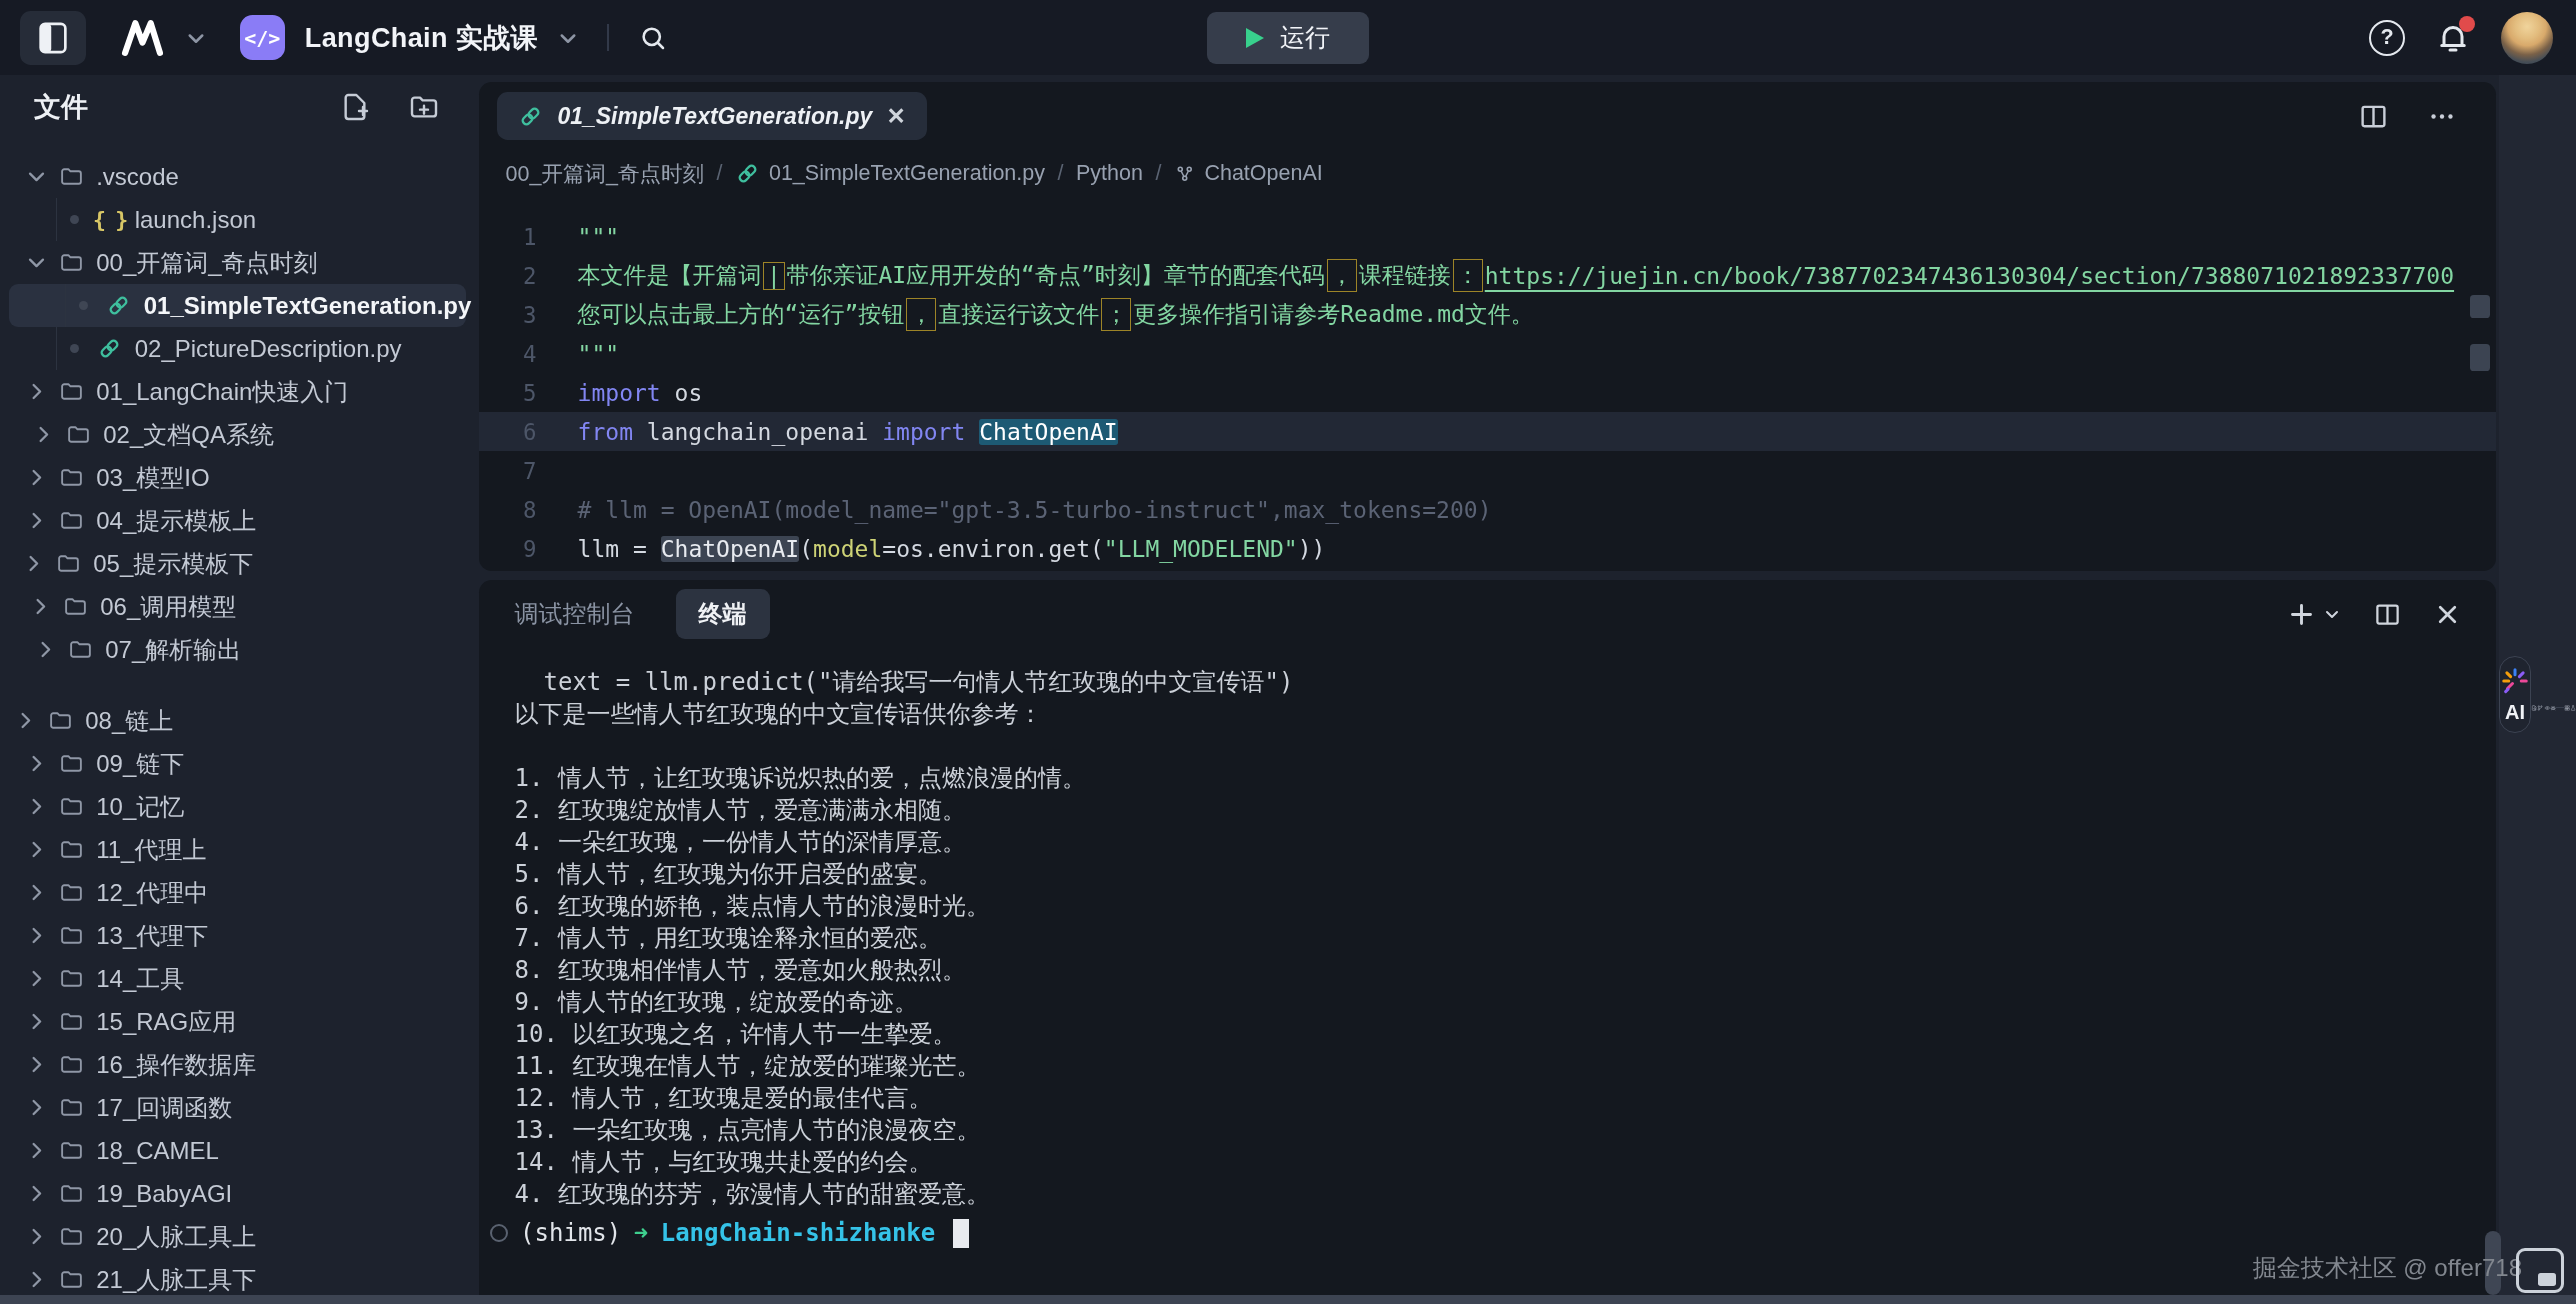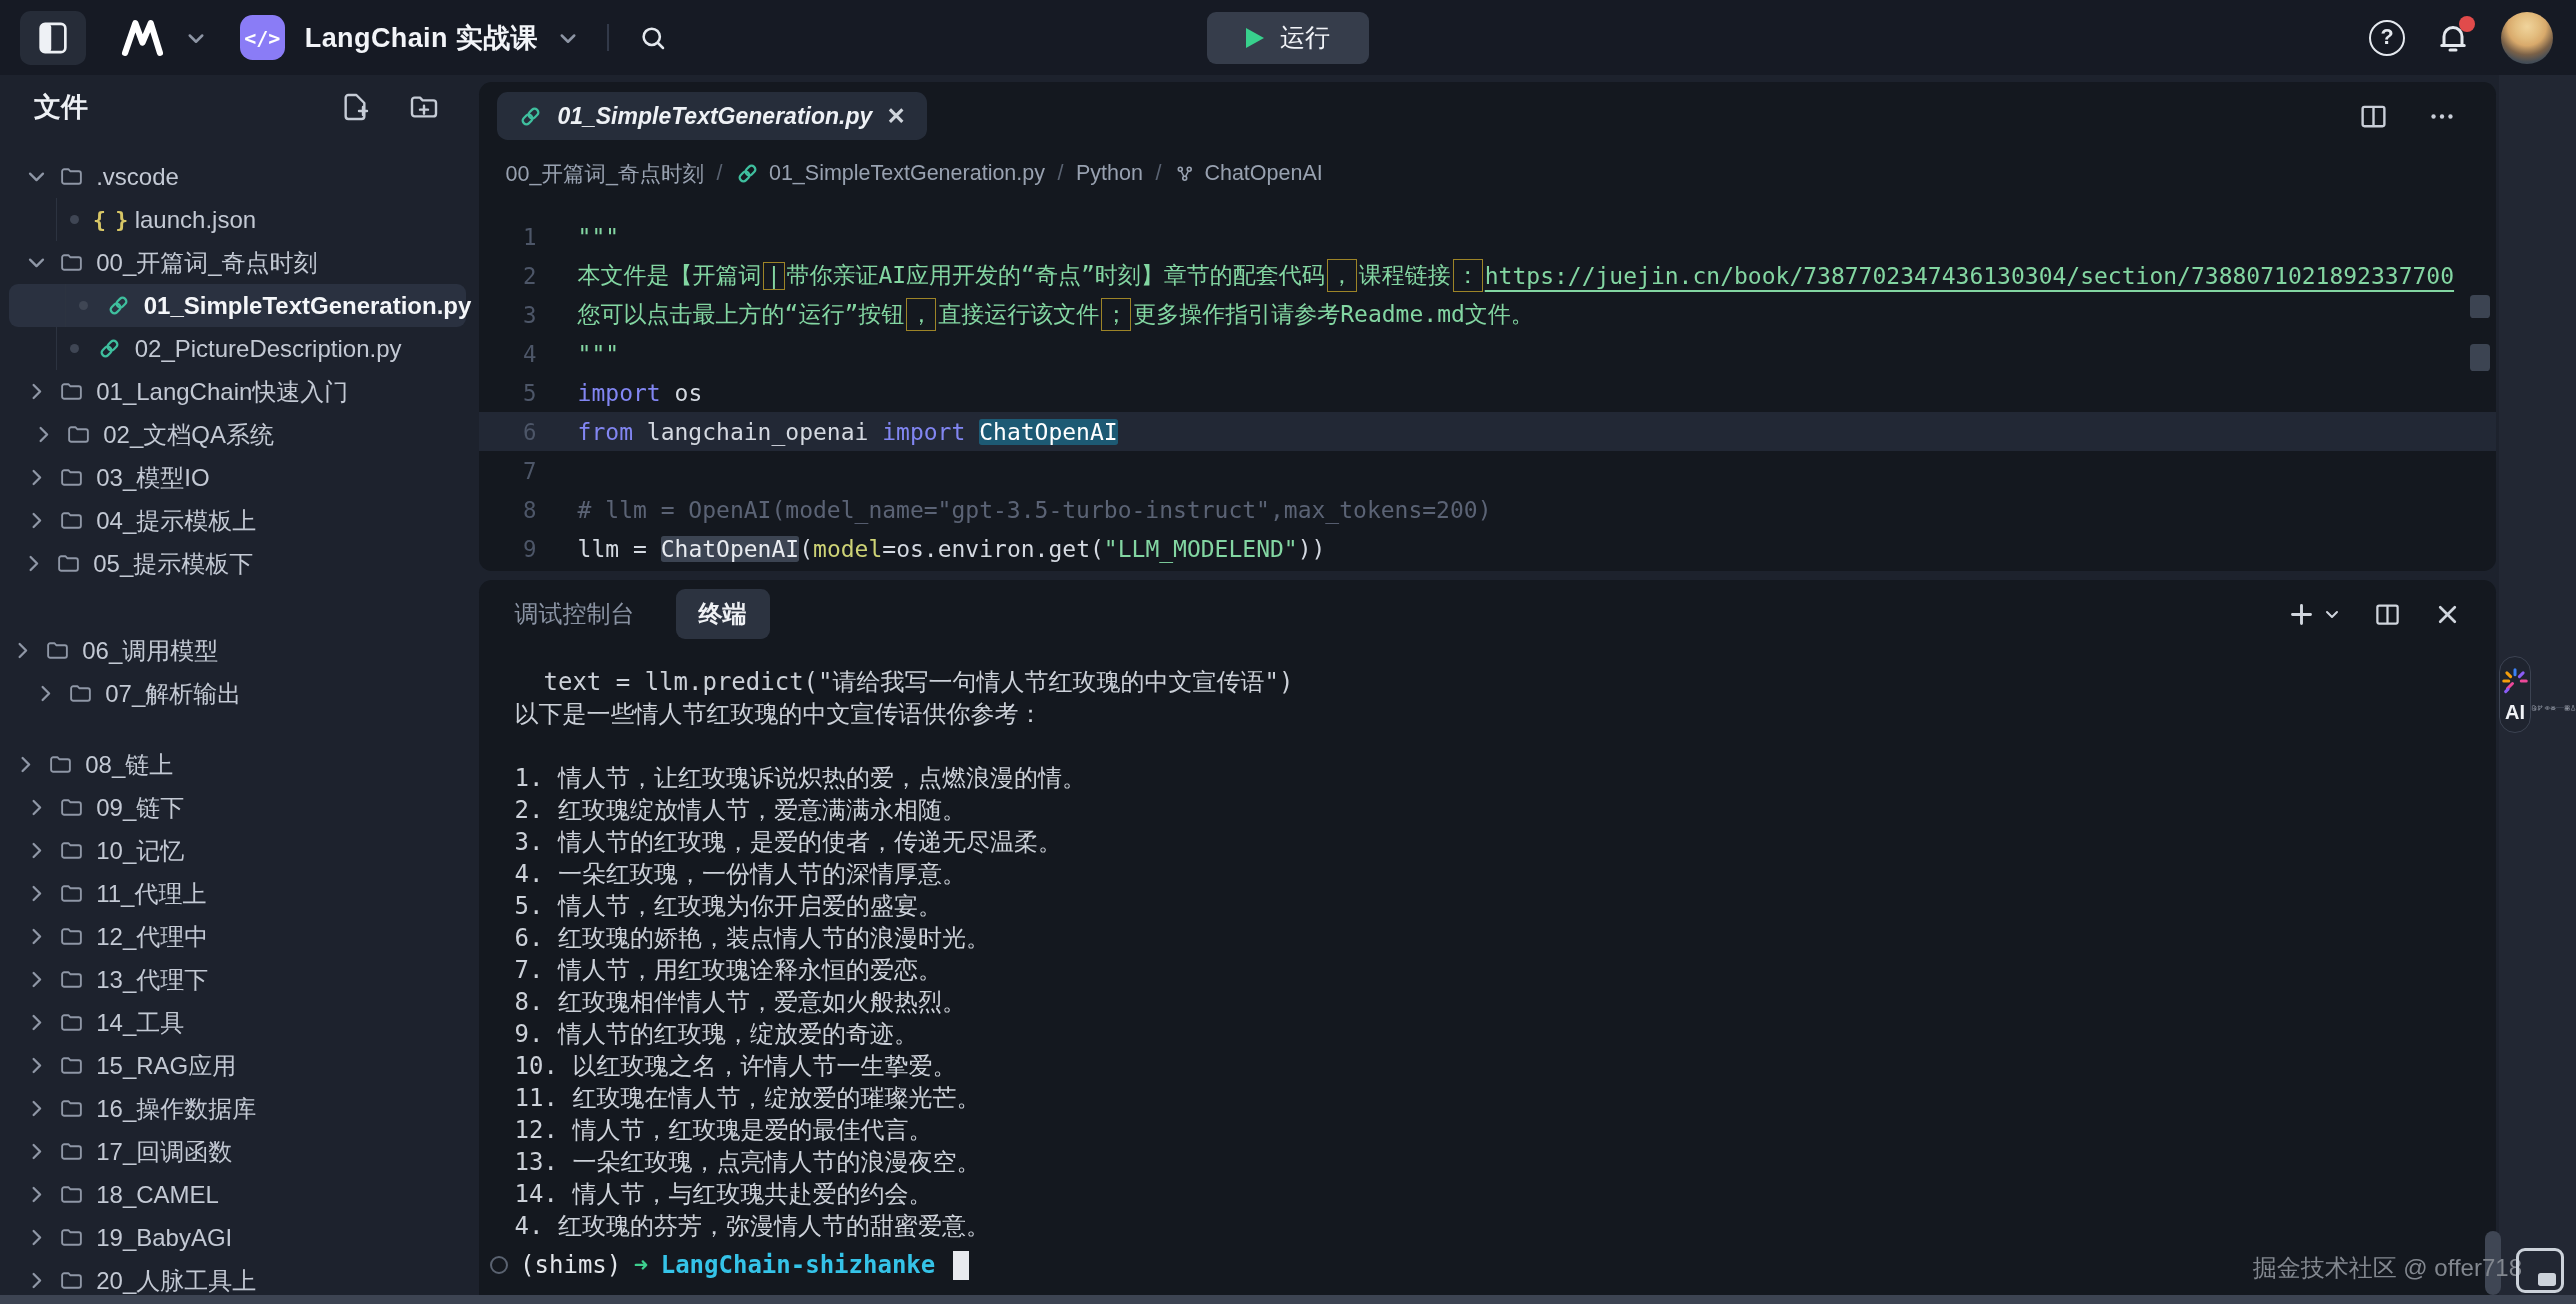--- a/index.html
+++ b/index.html
@@ -272,21 +272,21 @@
             <path d="M6 3.5L10.5 8 6 12.5" fill="none" stroke="currentColor" stroke-width="1.6" stroke-linecap="round" stroke-linejoin="round"></path>
           </svg>
         </span>
         <span class="icon">
           <svg width="25" height="25" viewBox="0 0 24 24">
             <path d="M3 7a2 2 0 0 1 2-2h4l2 2h8a2 2 0 0 1 2 2v8a2 2 0 0 1-2 2H5a2 2 0 0 1-2-2z" fill="none" stroke="currentColor" stroke-width="1.8" stroke-linejoin="round"></path>
           </svg>
         </span>
         <span>05_提示模板下</span>
       </div>
-      <div class="trow" style="padding-left: 11px; margin-top: 44px;">
+      <div class="trow" style="padding-left: 29px;">
         <span class="chevi">
           <svg width="23" height="23" viewBox="0 0 16 16">
             <path d="M6 3.5L10.5 8 6 12.5" fill="none" stroke="currentColor" stroke-width="1.6" stroke-linecap="round" stroke-linejoin="round"></path>
           </svg>
         </span>
         <span class="icon">
           <svg width="25" height="25" viewBox="0 0 24 24">
             <path d="M3 7a2 2 0 0 1 2-2h4l2 2h8a2 2 0 0 1 2 2v8a2 2 0 0 1-2 2H5a2 2 0 0 1-2-2z" fill="none" stroke="currentColor" stroke-width="1.8" stroke-linejoin="round"></path>
           </svg>
         </span>
@@ -595,21 +595,20 @@
           </svg>
       </div>
     </div>
     <div class="term-body">
       <div>
           <div class="tline">  text = llm.predict("请给我写一句情人节红玫瑰的中文宣传语")</div>
           <div class="tline">以下是一些情人节红玫瑰的中文宣传语供你参考：</div>
           <div class="tline"> </div>
           <div class="tline">1. 情人节，让红玫瑰诉说炽热的爱，点燃浪漫的情。</div>
           <div class="tline">2. 红玫瑰绽放情人节，爱意满满永相随。</div>
-          <div class="tline">3. 情人节的红玫瑰，是爱的使者，传递无尽温柔。</div>
           <div class="tline">4. 一朵红玫瑰，一份情人节的深情厚意。</div>
           <div class="tline">5. 情人节，红玫瑰为你开启爱的盛宴。</div>
           <div class="tline">6. 红玫瑰的娇艳，装点情人节的浪漫时光。</div>
           <div class="tline">7. 情人节，用红玫瑰诠释永恒的爱恋。</div>
           <div class="tline">8. 红玫瑰相伴情人节，爱意如火般热烈。</div>
           <div class="tline">9. 情人节的红玫瑰，绽放爱的奇迹。</div>
           <div class="tline">10. 以红玫瑰之名，许情人节一生挚爱。</div>
           <div class="tline">11. 红玫瑰在情人节，绽放爱的璀璨光芒。</div>
           <div class="tline">12. 情人节，红玫瑰是爱的最佳代言。</div>
           <div class="tline">13. 一朵红玫瑰，点亮情人节的浪漫夜空。</div>

